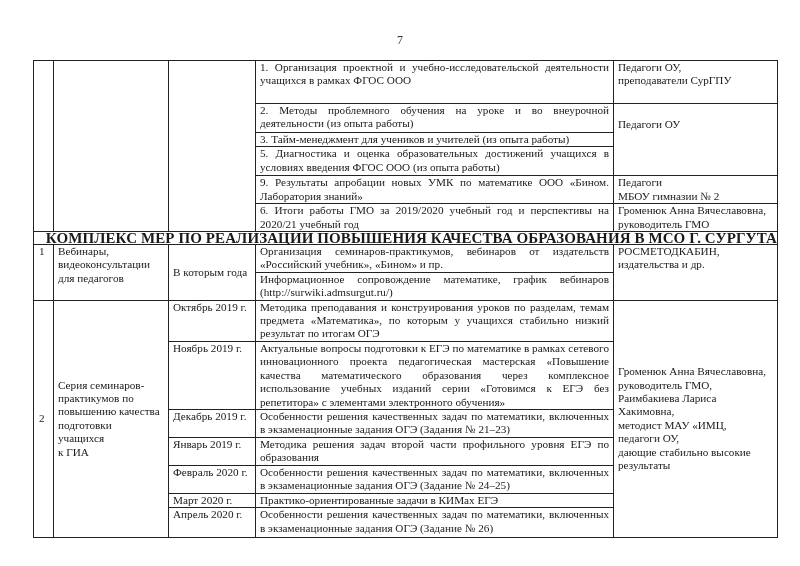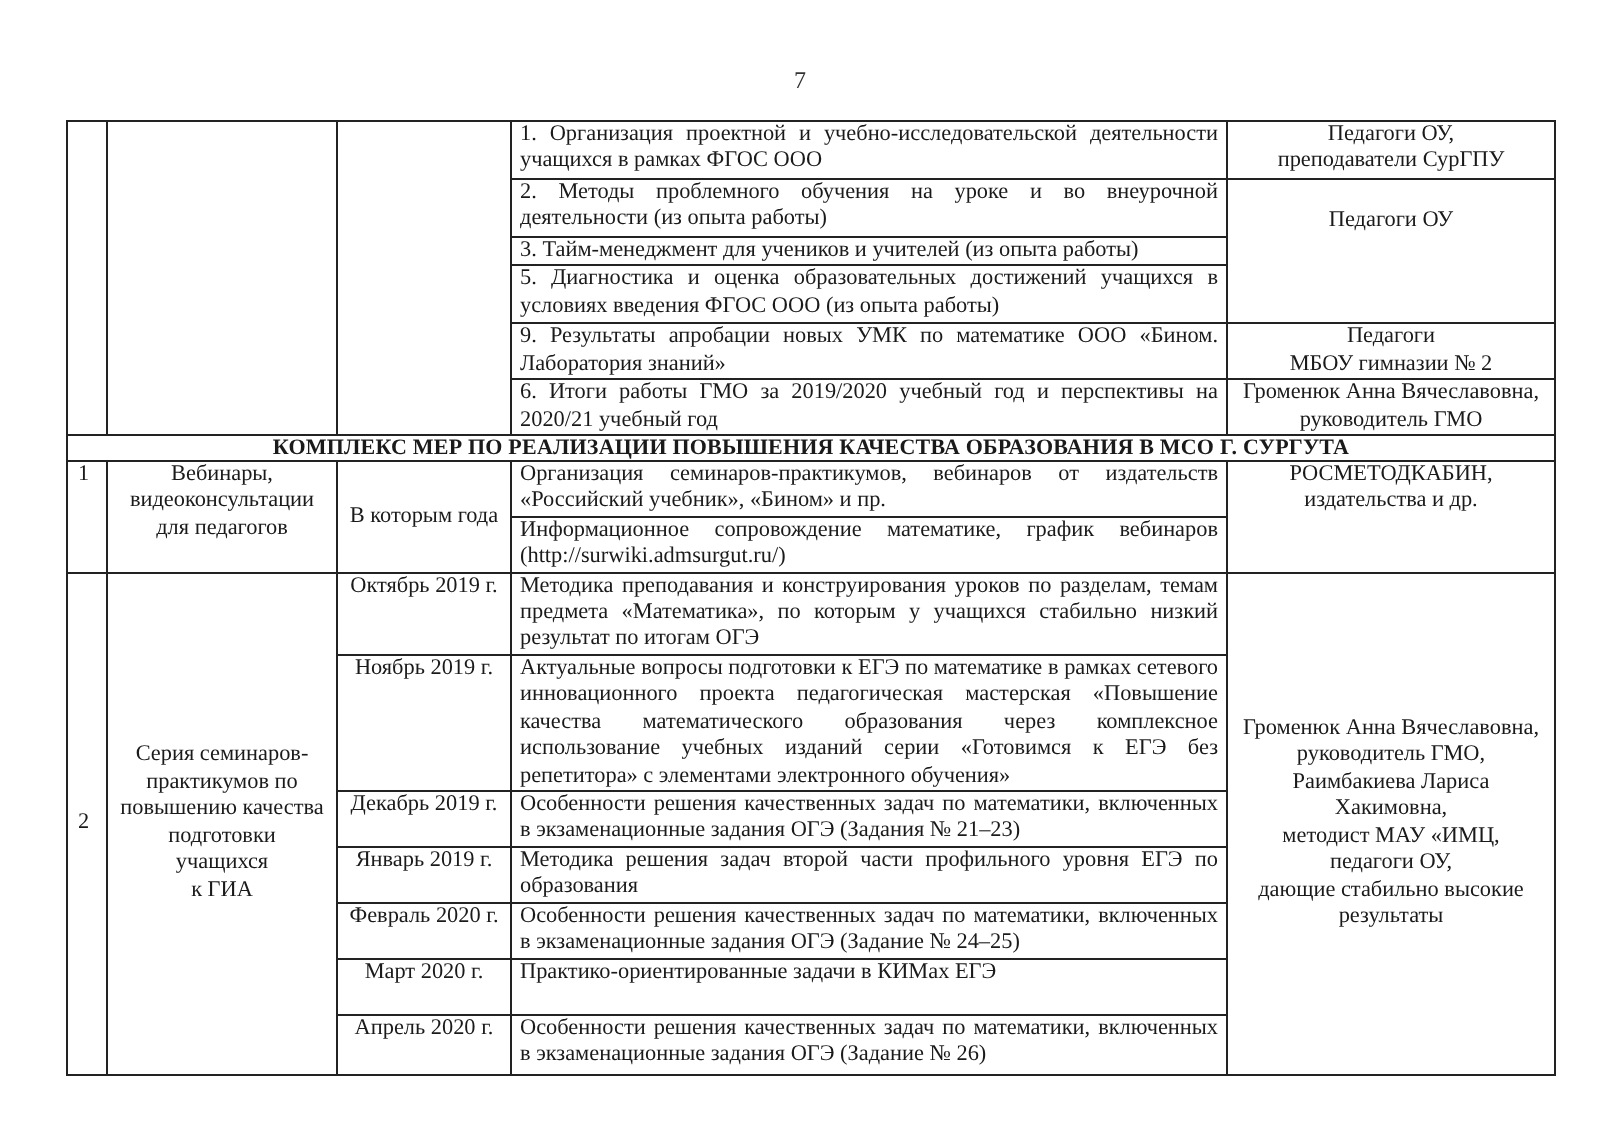--- a/index.html
+++ b/index.html
@@ -4,43 +4,43 @@
 <style>
   html, body { margin: 0; padding: 0; background: #ffffff; }
   body { width: 800px; height: 566px; position: relative; overflow: hidden;
          font-family: "Liberation Serif", serif; color: #1a1a1a; }
   .page-num { position: absolute; top: 33px; left: 0; width: 800px; text-align: center;
               font-size: 12px; color: #333; }
   table.doc { position: absolute; left: 33px; top: 60px; width: 744px;
               border-collapse: collapse; table-layout: fixed; font-size: 11.2px; line-height: 13.4px; }
   table.doc td { border: 1px solid #222; padding: 0 4px; vertical-align: top; overflow: hidden; }
   table.doc { border: 1.5px solid #222; }
-  .c { text-align: center; }
+  .c { }
   .vm { vertical-align: middle !important; }
   .j { text-align: justify; text-align-last: left; }
-  .hdr { font-weight: bold; text-align: center; font-size: 11px; line-height: 12px; padding: 0 !important; letter-spacing: 0.1px; }
+  .hdr { font-weight: bold; text-align: right; font-size: 15px; line-height: 12px; padding: 0 !important; letter-spacing: 0.1px; }
   .num { text-align: left; padding-left: 5px !important; }
   .ml { white-space: pre-line; }
 </style>
 </head>
 <body>
 
 <div class="page-num">7</div>
 
 <table class="doc">
   <colgroup>
     <col style="width:20px">
     <col style="width:115px">
     <col style="width:87px">
     <col style="width:358px">
     <col style="width:164px">
   </colgroup>
 
   <tbody>
-      <tr style="height:29px">
+      <tr style="height:43px">
     <td rowspan="6"></td>
     <td rowspan="6"></td>
     <td rowspan="6"></td>
     <td class="j">1. Организация проектной и учебно-исследовательской деятельности учащихся в рамках ФГОС ООО</td>
     <td class="c ml">Педагоги ОУ,
 преподаватели СурГПУ</td>
   </tr>
   <tr style="height:29px">
     <td class="j">2. Методы проблемного обучения на уроке и во внеурочной деятельности (из опыта работы)</td>
     <td rowspan="3" class="c ml vm" style="vertical-align:top !important;padding-top:14px">Педагоги ОУ</td>
@@ -108,21 +108,21 @@
     <td class="j">Особенности решения качественных задач по математики, включенных в экзаменационные задания ОГЭ (Задания № 21–23)</td>
   </tr>
   <tr style="height:27px">
     <td class="c">Январь 2019 г.</td>
     <td class="j">Методика решения задач второй части профильного уровня ЕГЭ по образования</td>
   </tr>
   <tr style="height:28px">
     <td class="c">Февраль 2020 г.</td>
     <td class="j">Особенности решения качественных задач по математики, включенных в экзаменационные задания ОГЭ (Задание № 24–25)</td>
   </tr>
-  <tr style="height:28px">
+  <tr style="height:14px">
     <td class="c">Март 2020 г.</td>
     <td class="j">Практико-ориентированные задачи в КИМах ЕГЭ</td>
   </tr>
   <tr style="height:30px">
     <td class="c">Апрель 2020 г.</td>
     <td class="j">Особенности решения качественных задач по математики, включенных в экзаменационные задания ОГЭ (Задание № 26)</td>
   </tr>
 </tbody>
   </table>
 

